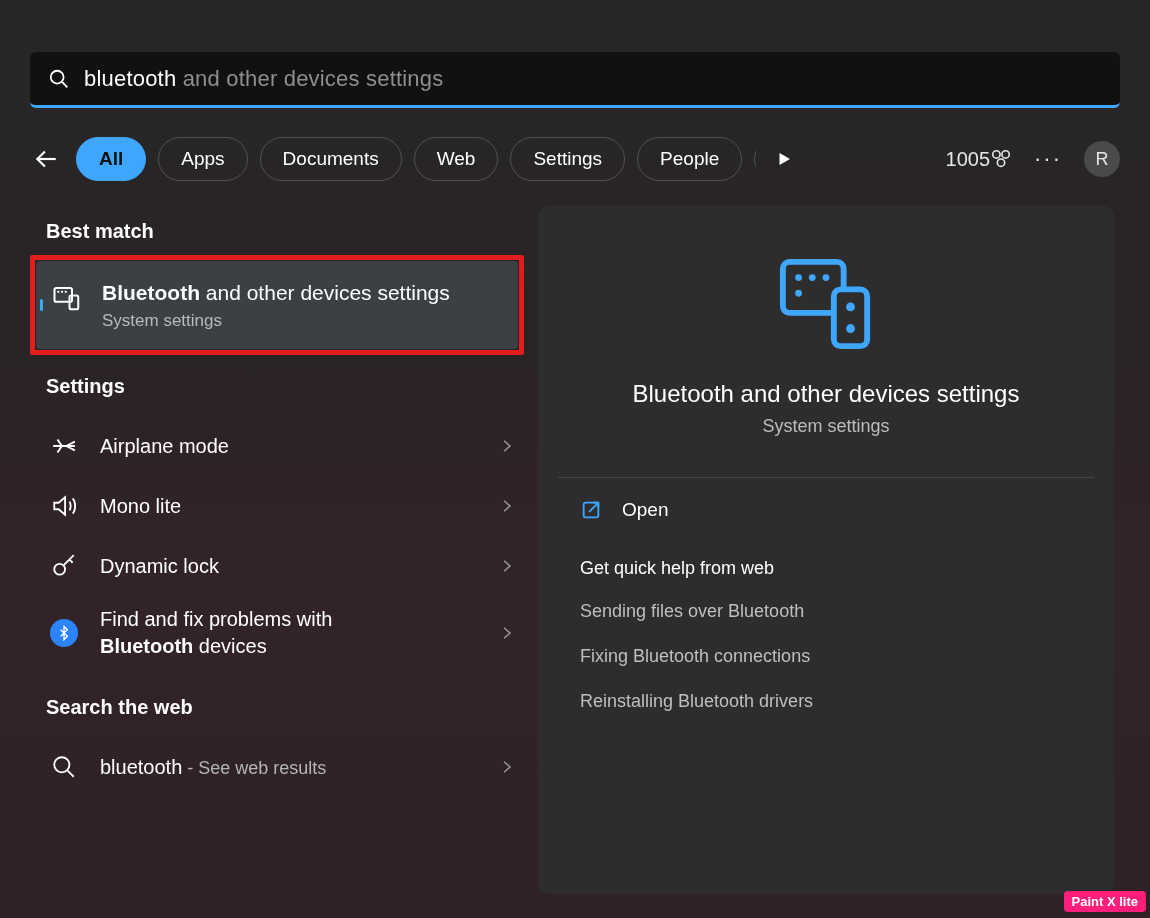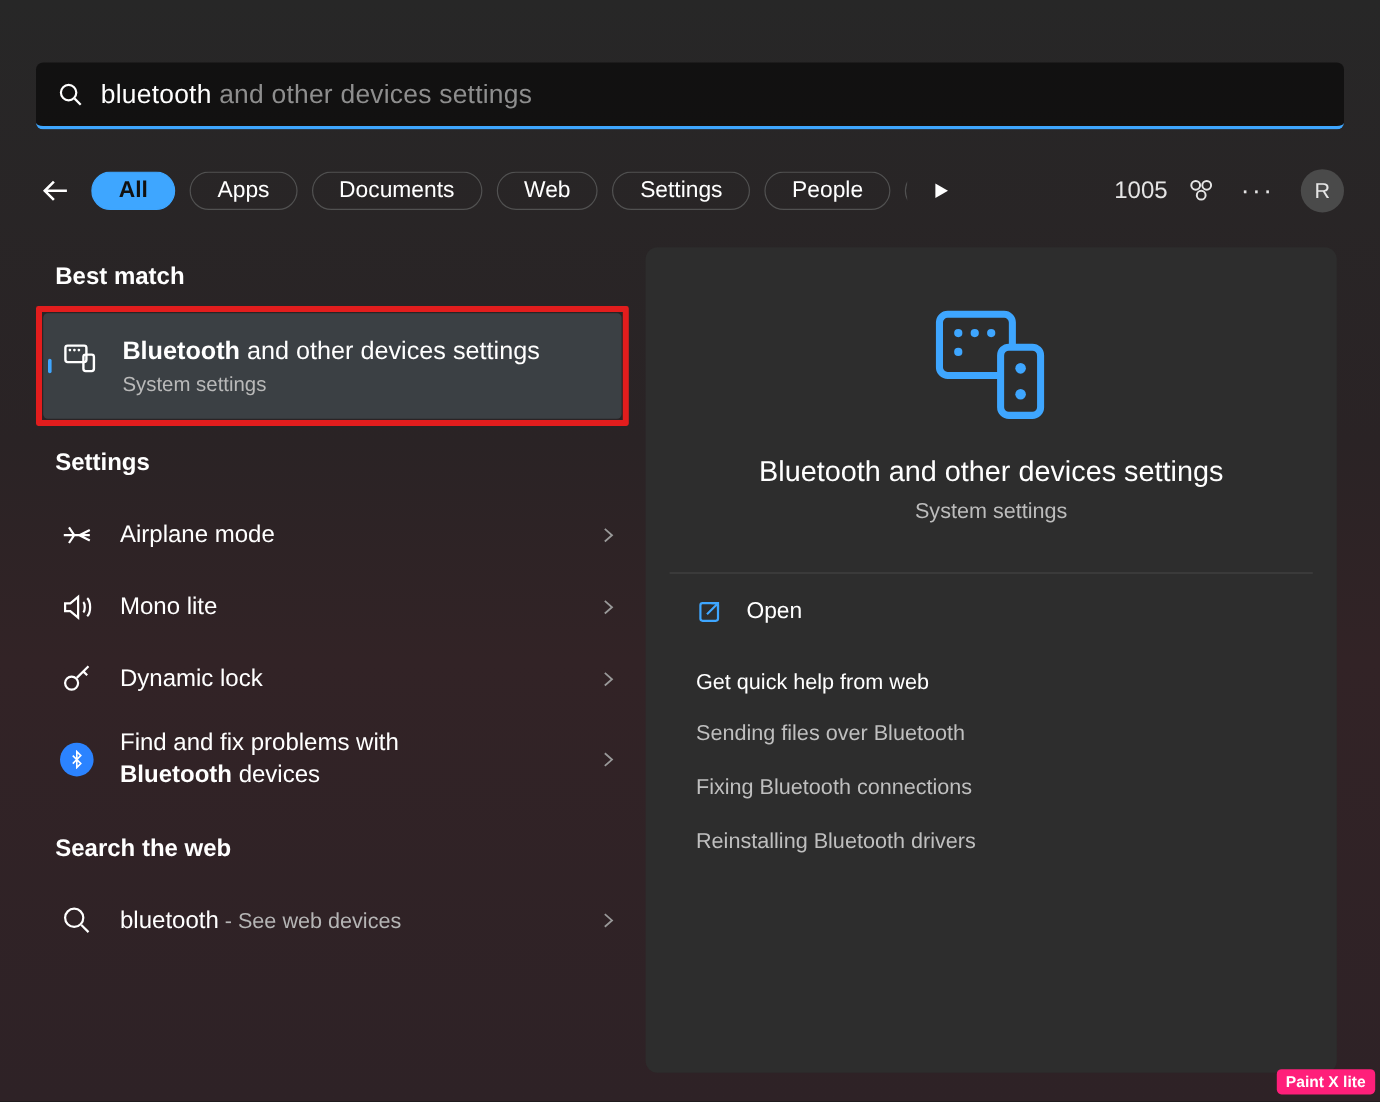--- a/index.html
+++ b/index.html
@@ -23,30 +23,30 @@
 
   
   .filter-row {
     position: absolute; top: 133px; left: 30px; right: 30px; height: 52px;
     display: flex; align-items: center;
   }
   .back-btn { width:32px; height:32px; display:flex; align-items:center; justify-content:center; margin-right:14px; }
   .back-btn svg { width:26px; height:26px; stroke:#fff; stroke-width:2; fill:none; }
   .pills { display:flex; gap:12px; flex:0 0 auto; overflow:hidden; max-width:680px; }
   .pill {
-    height:32px; padding:0 22px; border-radius:22px; display:flex; align-items:center;
+    height:44px; padding:0 22px; border-radius:22px; display:flex; align-items:center;
     border:1px solid #515151; color:#fff; font-size:19px; white-space:nowrap; background:transparent;
   }
   .pill.active { background:#3ea6ff; color:#111; border-color:#3ea6ff; font-weight:600; }
   .scroll-right {
     width:44px; height:44px; display:flex; align-items:center; justify-content:center; margin-left:6px;
   }
   .scroll-right svg { width:18px; height:18px; fill:#fff; }
   .filter-right { margin-left:auto; display:flex; align-items:center; gap:22px; }
-  .points { font-size:20px; color:#e5e5e5; display:flex; align-items:center; gap:17px;justify-content:space-between; }
+  .points { font-size:20px; color:#e5e5e5; display:flex; align-items:center; gap:0;justify-content:space-between; }
   .points svg { width:22px; height:22px; stroke:#e5e5e5; fill:none; stroke-width:1.8; }
   .more-btn { color:#e5e5e5; font-size:22px; letter-spacing:2px; }
   .avatar {
     width:36px; height:36px; border-radius:18px; background:#4a4a4a;
     display:flex; align-items:center; justify-content:center; font-size:18px; color:#e5e5e5;
   }
 
   
   .left-col { position:absolute; top:220px; left:46px; width:474px; }
   .section-label { font-size:20px; font-weight:600; margin:0 0 18px 0; color:#fff; }
@@ -243,21 +243,21 @@
     <div class="section-label minor">Search the web</div>
 
     <div class="row-item">
       <span class="ico">
         <svg viewBox="0 0 24 24">
             <circle cx="10" cy="10" r="7"></circle>
             <line x1="21" y1="21" x2="15.5" y2="15.5"></line>
           </svg>
       </span>
       <span class="row-text">
-        <span>bluetooth</span><span class="dim"> - See web devices</span>
+        <span>bluetooth</span><span class="dim"> - See web results</span>
       </span>
       <svg class="chev" viewBox="0 0 24 24">
           <polyline points="8 5 16 12 8 19"></polyline>
         </svg>
     </div>
   </div>
 
   <div class="detail">
     <svg class="big-icon" viewBox="0 0 100 100">
       <rect x="6" y="6" width="62" height="52" rx="7" fill="none" stroke="#3ea6ff" stroke-width="6"></rect>

